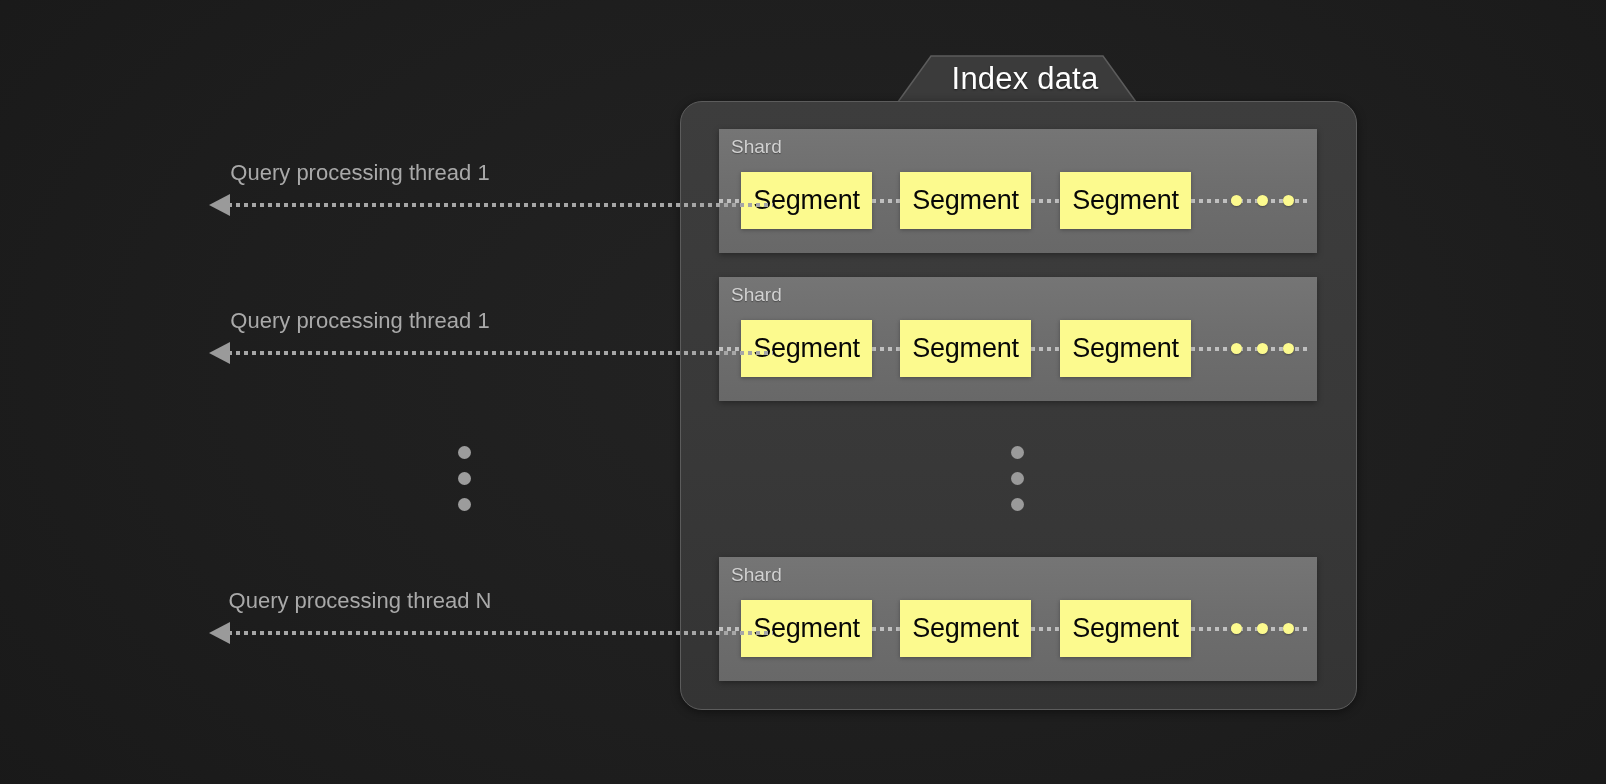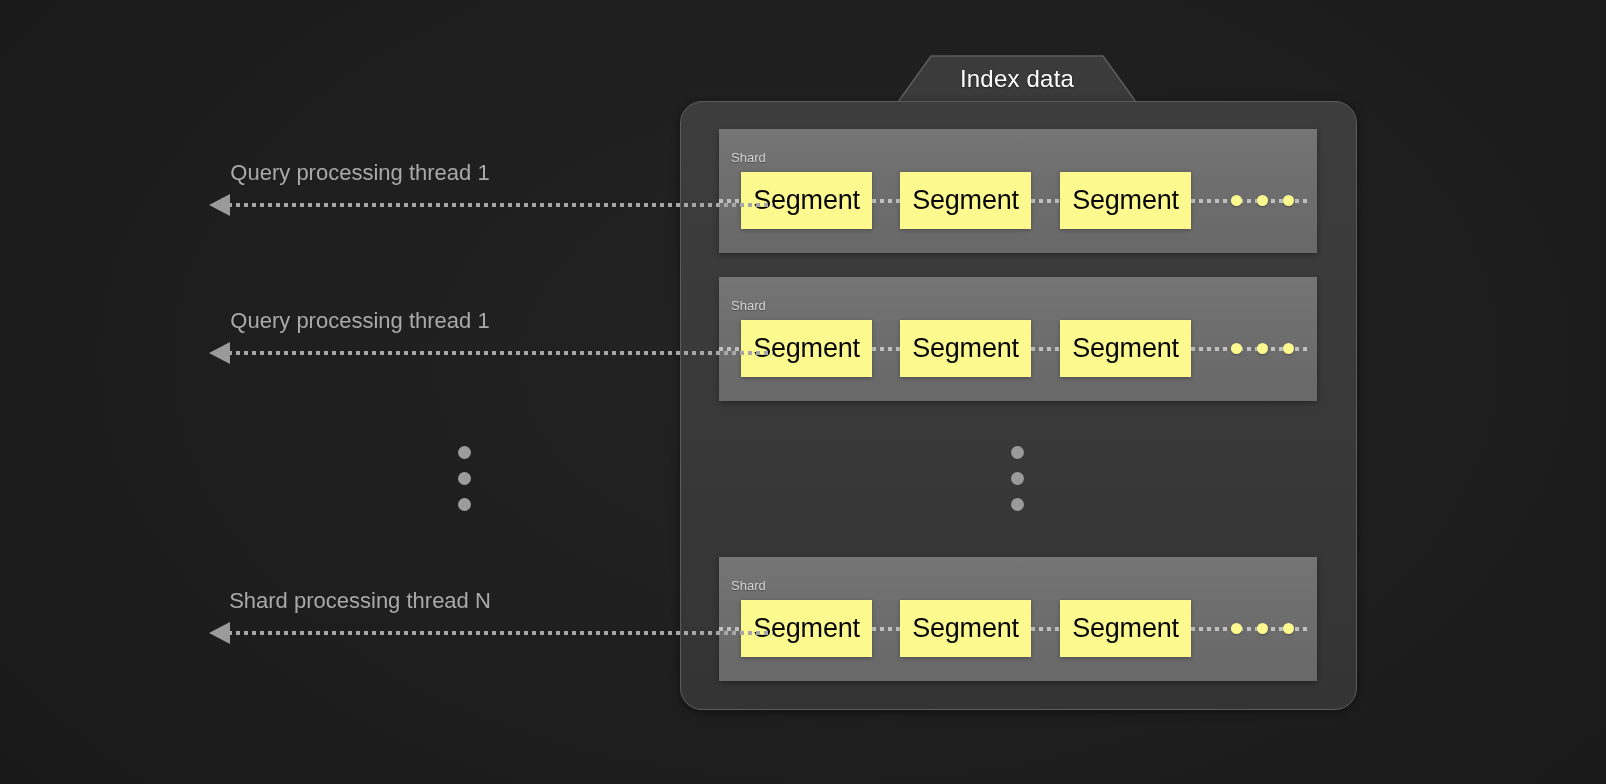--- a/index.html
+++ b/index.html
@@ -21,37 +21,36 @@
     background:linear-gradient(180deg,#3d3d3d 0%, #393939 50%, #343434 100%);
     border:1px solid #5c5c5c;border-radius:22px;
     box-sizing:border-box;
     box-shadow:0 2px 10px rgba(0,0,0,.45);
   }
   .tab{
     position:absolute;left:897px;top:55px;width:240px;height:48px;
   }
   .tab svg{display:block;}
   .tab-label{
-    position:absolute;left:0;top:0;width:240px;height:48px;
+    position:absolute;left:8px;top:0;width:240px;height:48px;
     display:flex;align-items:center;justify-content:center;
-    color:#ffffff;font-size:24px;letter-spacing:.2px;
+    color:#ffffff;font-size:31px;letter-spacing:.2px;
     text-shadow:0 1px 2px rgba(0,0,0,.5);
   }
 
   
   .shard{
     position:absolute;left:719px;width:598px;height:124px;
     background:linear-gradient(180deg,#757575 0%, #6e6e6e 45%, #686868 100%);
     box-shadow:0 2px 6px rgba(0,0,0,.35);
   }
   .shard-label{
     position:absolute;left:12px;top:7px;
-    color:#d2d2d2;font-size:13px;
+    color:#d2d2d2;font-size:19px;
     text-shadow:0 1px 1px rgba(0,0,0,.35);
-    margin-top:14px;
   }
   .seg-row{
     position:absolute;left:0;top:43px;width:598px;height:58px;
   }
   .segment{
     position:absolute;top:0;width:131px;height:57px;
     background:#fcfa8e;
     display:flex;align-items:center;justify-content:center;
     color:#070707;font-size:27px;letter-spacing:-.2px;
     box-shadow:0 1px 4px rgba(0,0,0,.30);
@@ -181,21 +180,21 @@
     <div class="arrow-head"></div>
   </div>
 
   <div class="thread" style="top:308px;">
     <div class="thread-label">Query processing thread 1</div>
     <div class="arrow-line"></div>
     <div class="arrow-head"></div>
   </div>
 
   <div class="thread" style="top:588px;">
-    <div class="thread-label">Shard processing thread N</div>
+    <div class="thread-label">Query processing thread N</div>
     <div class="arrow-line"></div>
     <div class="arrow-head"></div>
   </div>
 
   <div class="vdots" style="left:458px;top:446px;">
     <i></i>
       <i></i>
       <i></i>
   </div>
 

